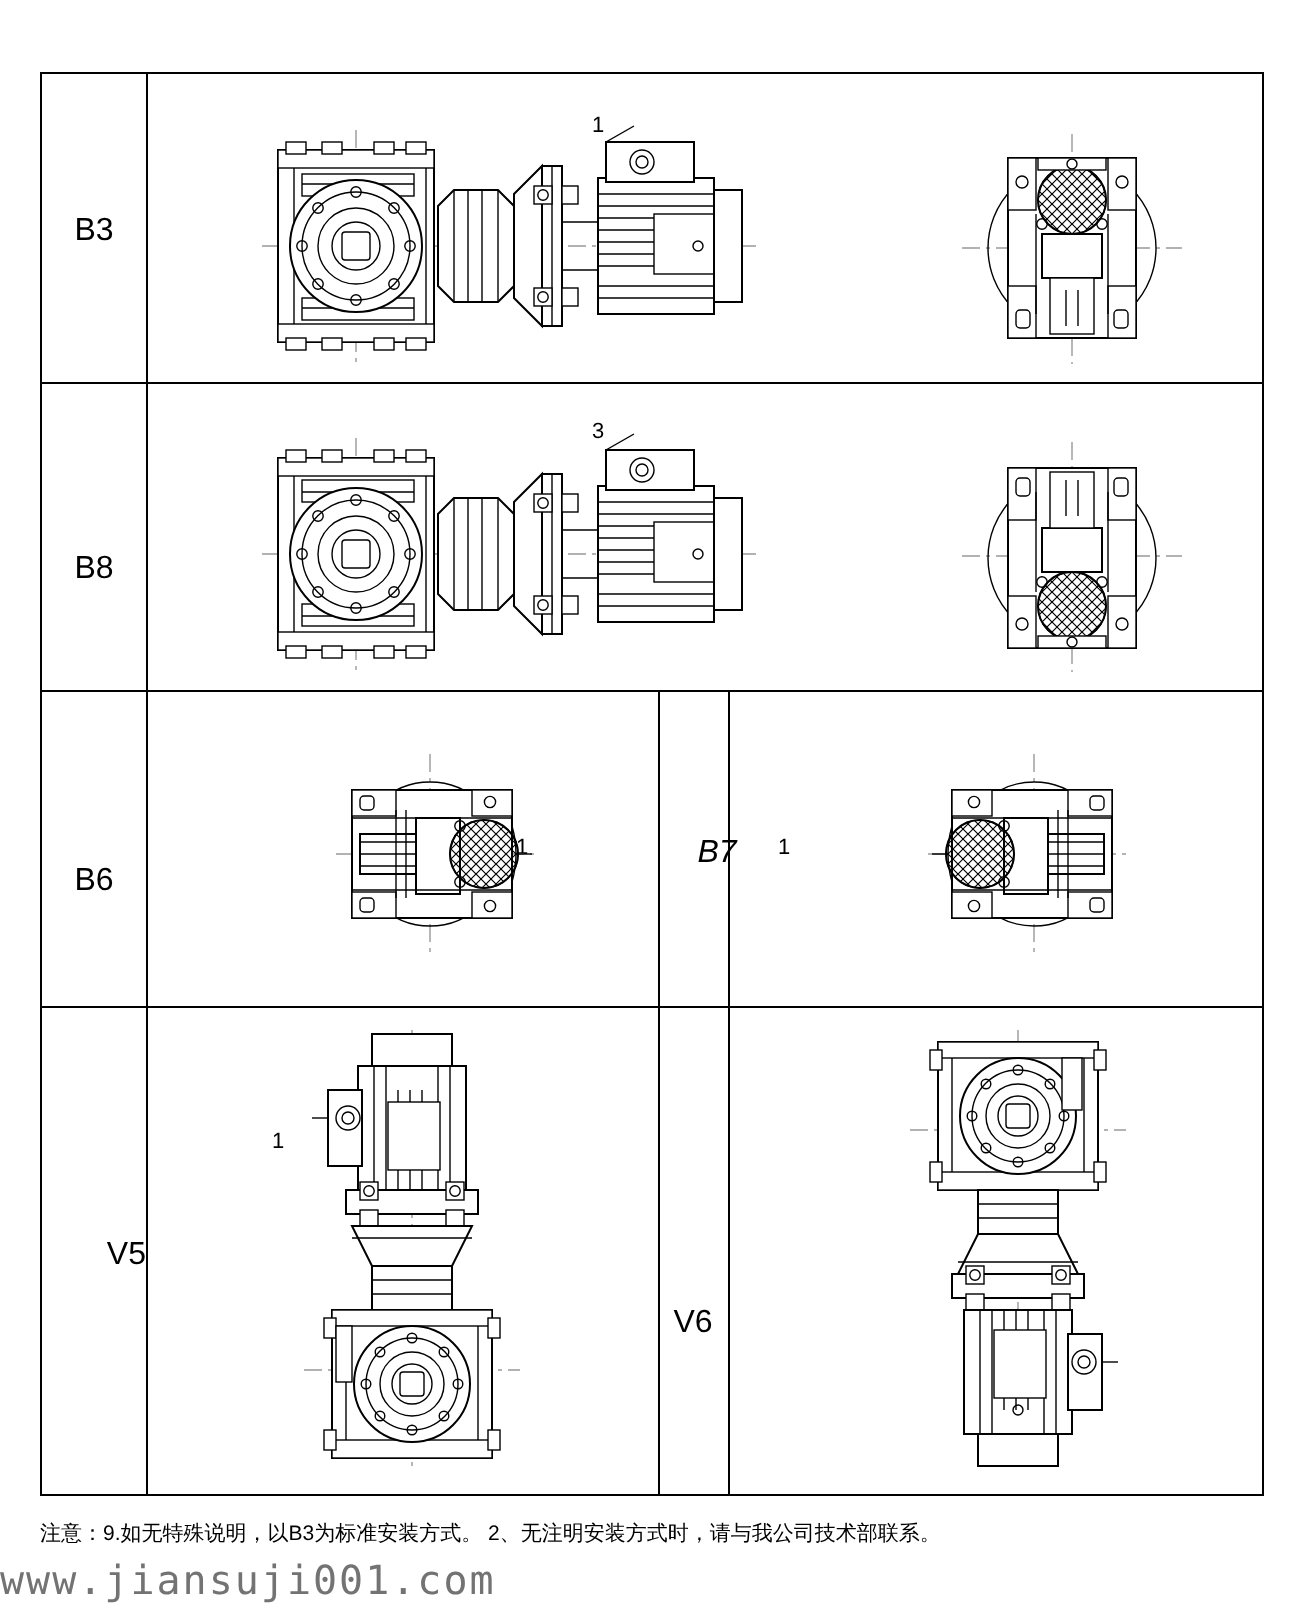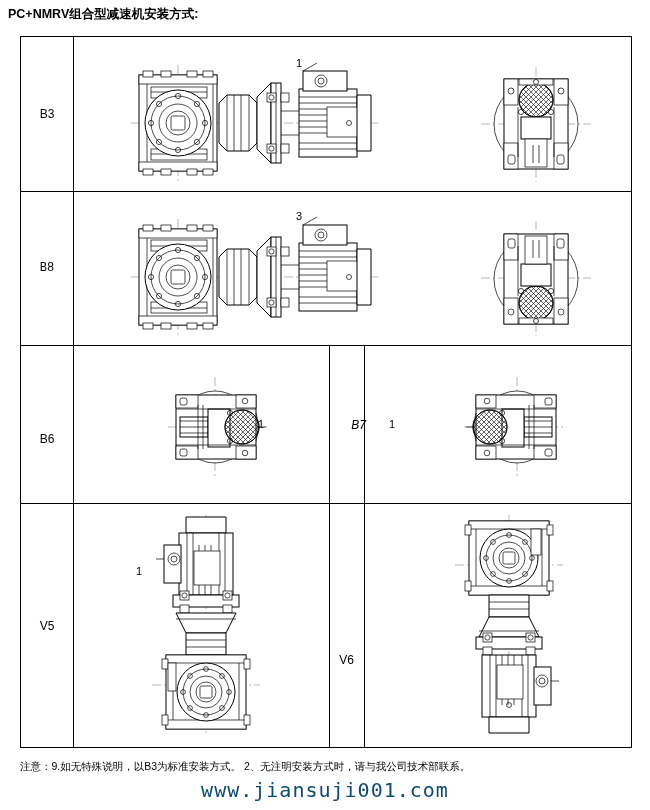--- a/index.html
+++ b/index.html
@@ -6,43 +6,42 @@
   body{width:650px;height:810px;position:relative;font-family:"Liberation Sans",sans-serif;color:#000;}
   #page{position:absolute;left:0;top:0;width:650px;height:810px;overflow:hidden;}
 
   .title{position:absolute;left:8px;top:6px;font-size:12.5px;font-weight:bold;letter-spacing:0px;white-space:nowrap;}
 
   .table{position:absolute;left:20px;top:36px;width:612px;height:712px;border:1px solid #000;box-sizing:border-box;}
 
   .hline{position:absolute;left:0;width:100%;height:0;border-top:1px solid #000;}
   .vline{position:absolute;top:0;width:0;border-left:1px solid #000;}
 
-  .rowlabel{position:absolute;font-size:12px;font-weight:normal;text-align:center;}
+  .rowlabel{position:absolute;font-size:16px;font-weight:normal;text-align:center;}
 
   .cellnum{position:absolute;font-size:11px;font-family:"Liberation Sans",sans-serif;}
 
   .note{position:absolute;left:20px;top:760px;font-size:10.5px;white-space:nowrap;}
 
-  .watermark{position:absolute;left:0;top:778px;width:650px;text-align:center;
-    font-family:"DejaVu Sans Mono",monospace;font-size:20px;color:#0c4a6e;letter-spacing:1px;}
+  .watermark{position:absolute;left:0;top:778px;width:650px;
+    font-family:"DejaVu Sans Mono",monospace;font-size:20px;color:#737373;letter-spacing:1px;}
 
   svg{display:block;overflow:visible;}
   .dw{position:absolute;}
   .lnT{stroke:#000;stroke-width:0.7;fill:none;}
   .ctr{stroke:#999;stroke-width:0.7;fill:none;stroke-dasharray:9 3 2 3;}
   .fillw{fill:#fff;stroke:#000;stroke-width:1;}
   .fillwT{fill:#fff;stroke:#000;stroke-width:0.7;}
   .hatchfill{fill:url(#xh);stroke:#000;stroke-width:1;}
 </style>
 </head>
 <body>
 
 <div id="page">
 
-  <div class="title">PC+NMRV组合型减速机安装方式:</div>
 
   <div class="table">
 
     <div class="hline" style="top:154px;"></div>
     <div class="hline" style="top:308px;"></div>
     <div class="hline" style="top:466px;"></div>
 
     <div class="vline" style="left:52px;height:710px;"></div>
 
     <div class="vline" style="left:308px;top:308px;height:158px;"></div>
@@ -169,21 +168,21 @@
         <circle class="lnT" cx="55" cy="15" r="2.5"></circle>
         <rect class="fillw" x="40" y="50" width="30" height="22"></rect>
         <rect class="fillwT" x="44" y="72" width="22" height="28"></rect>
         <line class="lnT" x1="52" y1="78" x2="52" y2="96"></line>
         <line class="lnT" x1="58" y1="78" x2="58" y2="96"></line>
         <line class="lnT" x1="37" y1="40" x2="37" y2="90"></line>
         <line class="lnT" x1="73" y1="40" x2="73" y2="90"></line>
       </svg>
     </div>
 
-    <div class="rowlabel" style="left:0px;top:224px;width:52px;font-family:Liberation Mono, monospace;">B8</div>
+    <div class="rowlabel" style="left:0px;top:239px;width:52px;">B8</div>
 
     <div class="cellnum" style="left:275px;top:173px;">3</div>
 
     <div class="dw" style="left:110px;top:180px;">
       <svg width="250" height="120" viewBox="0 0 250 120">
         <line class="ctr" x1="0" y1="60" x2="250" y2="60"></line>
         <line class="ctr" x1="47" y1="2" x2="47" y2="118"></line>
 
         <g transform="translate(0,120) scale(1,-1)">
           <rect class="fillw" x="8" y="12" width="78" height="96"></rect>
@@ -355,21 +354,21 @@
           <line class="lnT" x1="30" y1="28" x2="30" y2="72"></line>
           <line class="lnT" x1="35" y1="28" x2="35" y2="72"></line>
           <line class="lnT" x1="8" y1="32" x2="88" y2="32"></line>
           <line class="lnT" x1="8" y1="68" x2="88" y2="68"></line>
           <path class="lnT" d="M88,36 Q92,50 88,64"></path>
           <line class="lnT" x1="91" y1="50" x2="98" y2="50"></line>
         </g>
       </svg>
     </div>
 
-    <div class="rowlabel" style="left:0px;top:582px;width:52px;">V5</div>
+    <div class="rowlabel" style="left:0px;top:582px;width:52px;text-align:right;">V5</div>
     <div class="rowlabel" style="left:308px;top:616px;width:35px;">V6</div>
 
     <div class="cellnum" style="left:115px;top:528px;">1</div>
     <div class="cellnum" style="left:490px;top:648px;">1</div>
 
     <div class="dw" style="left:125px;top:478px;">
       <svg width="120" height="220" viewBox="0 0 120 220">
         <line class="ctr" x1="60" y1="0" x2="60" y2="220"></line>
         <line class="ctr" x1="6" y1="170" x2="114" y2="170"></line>
 

